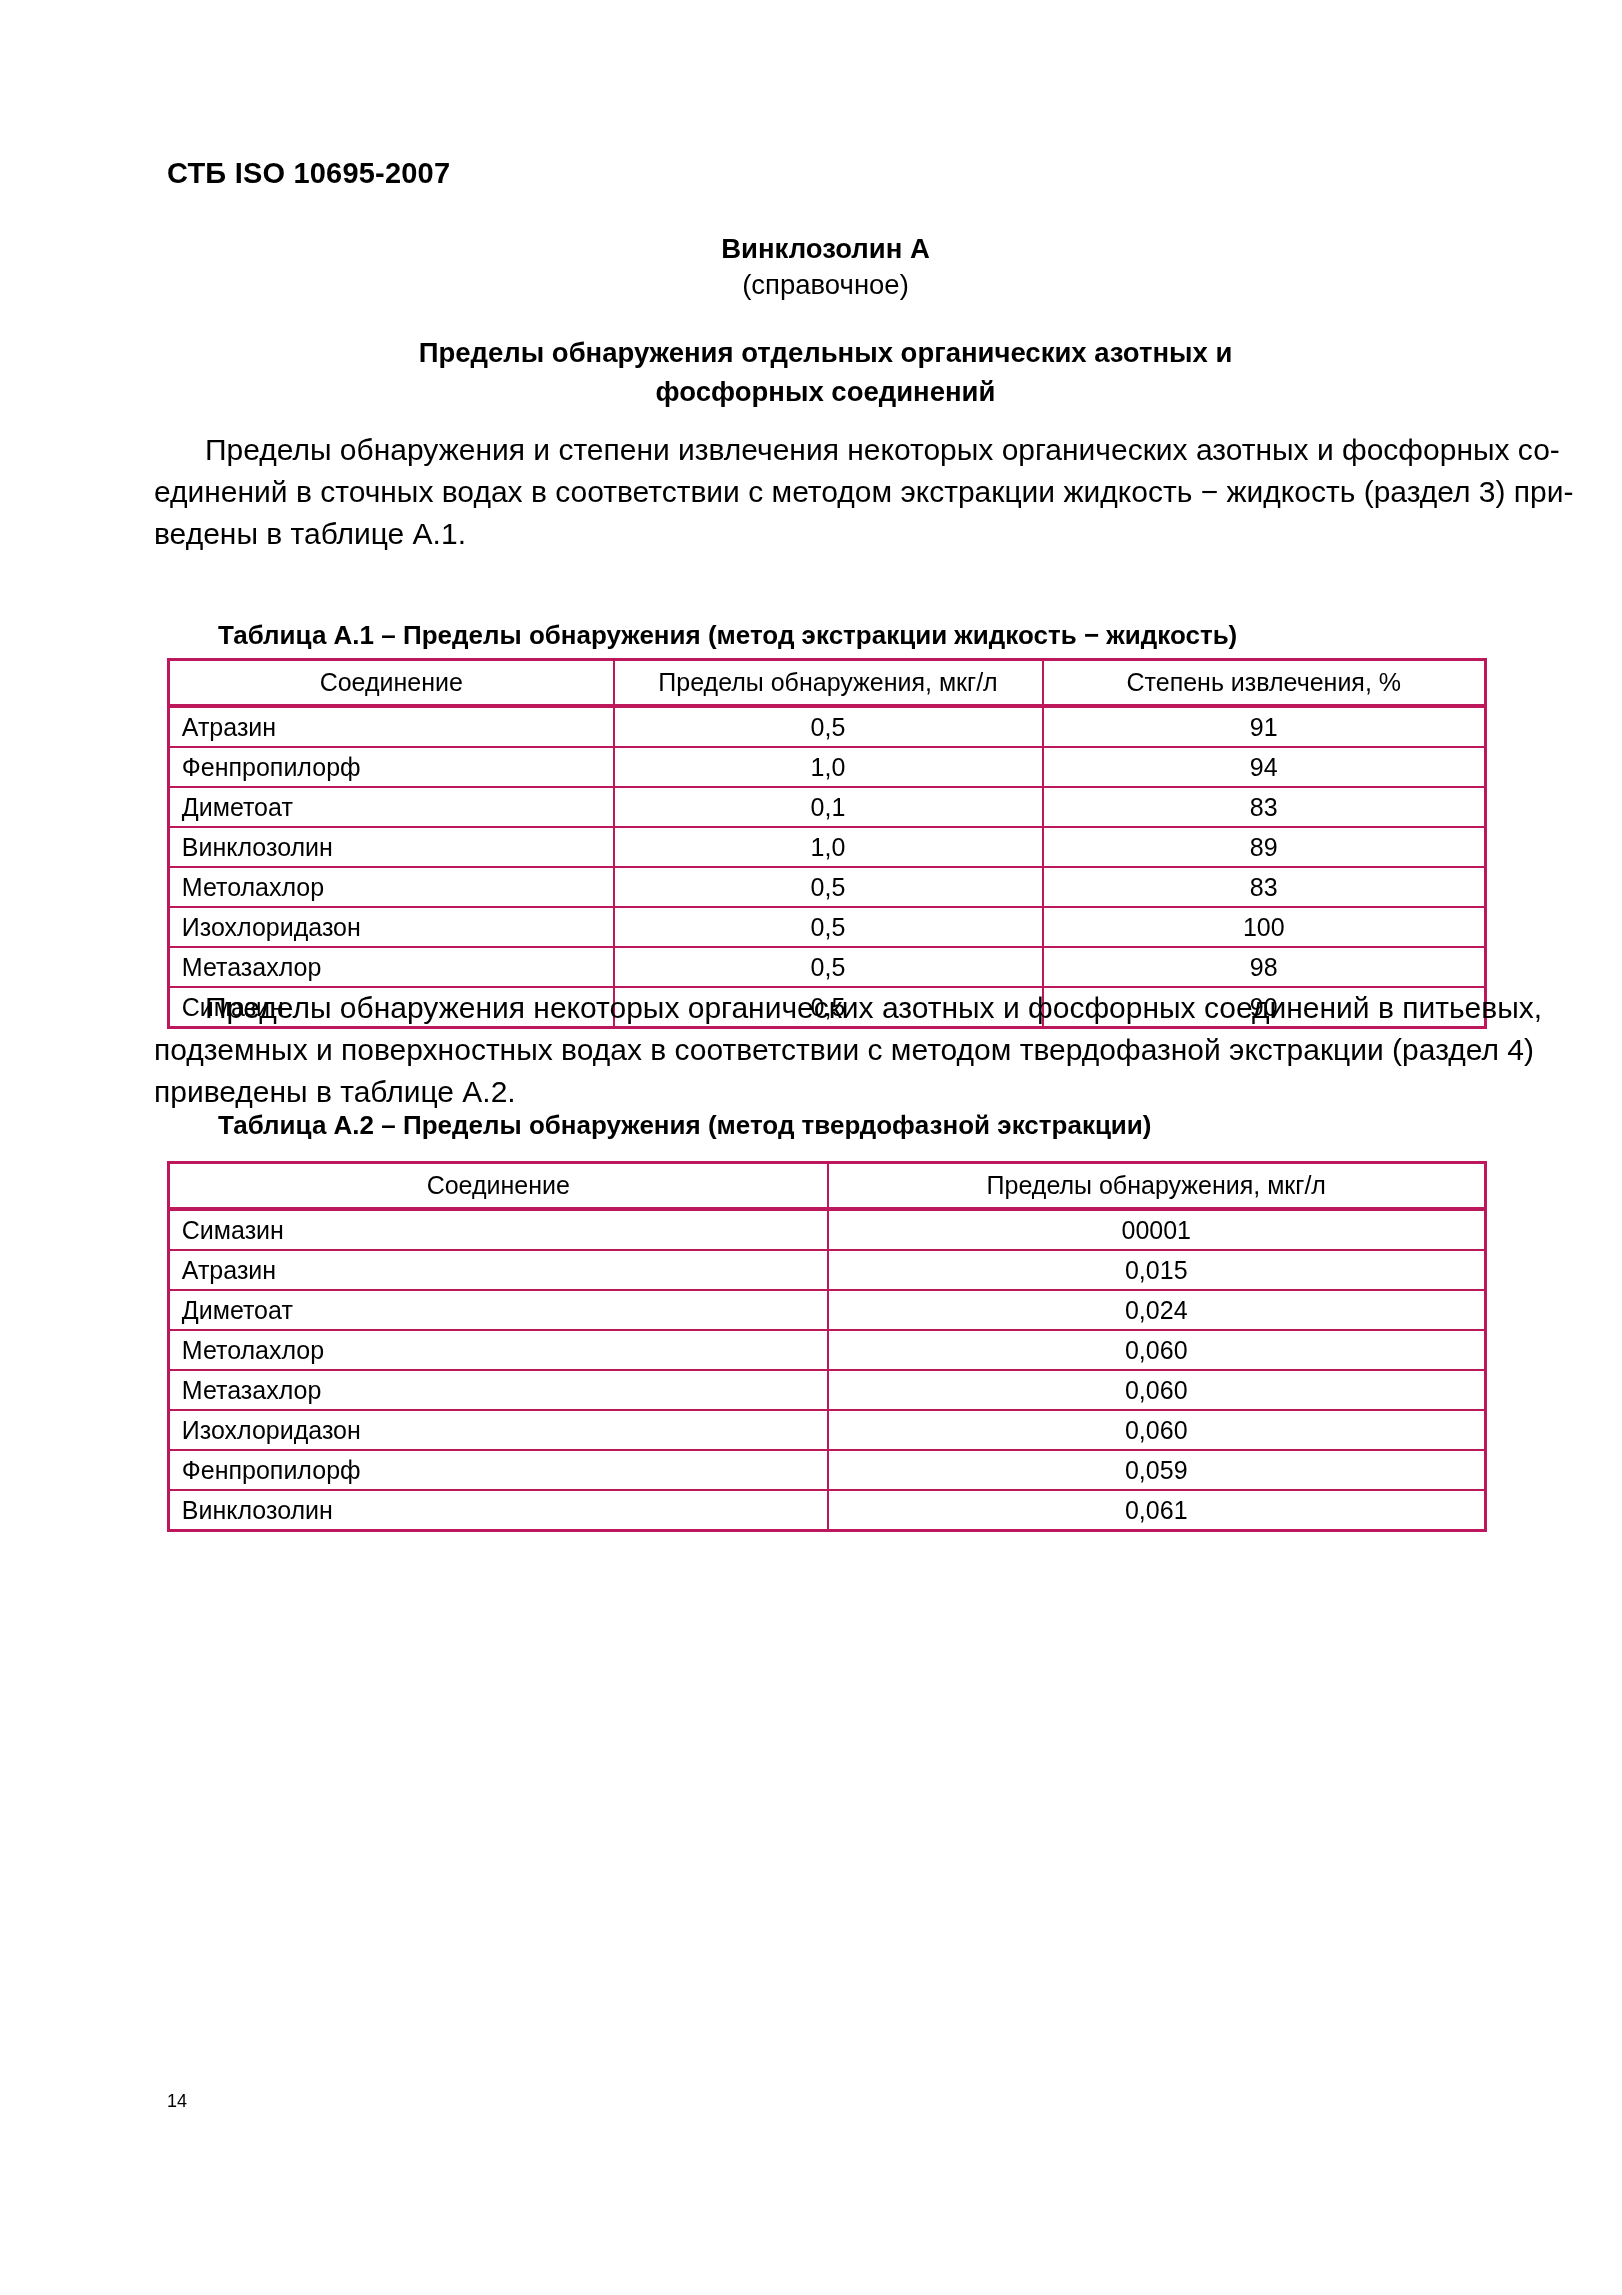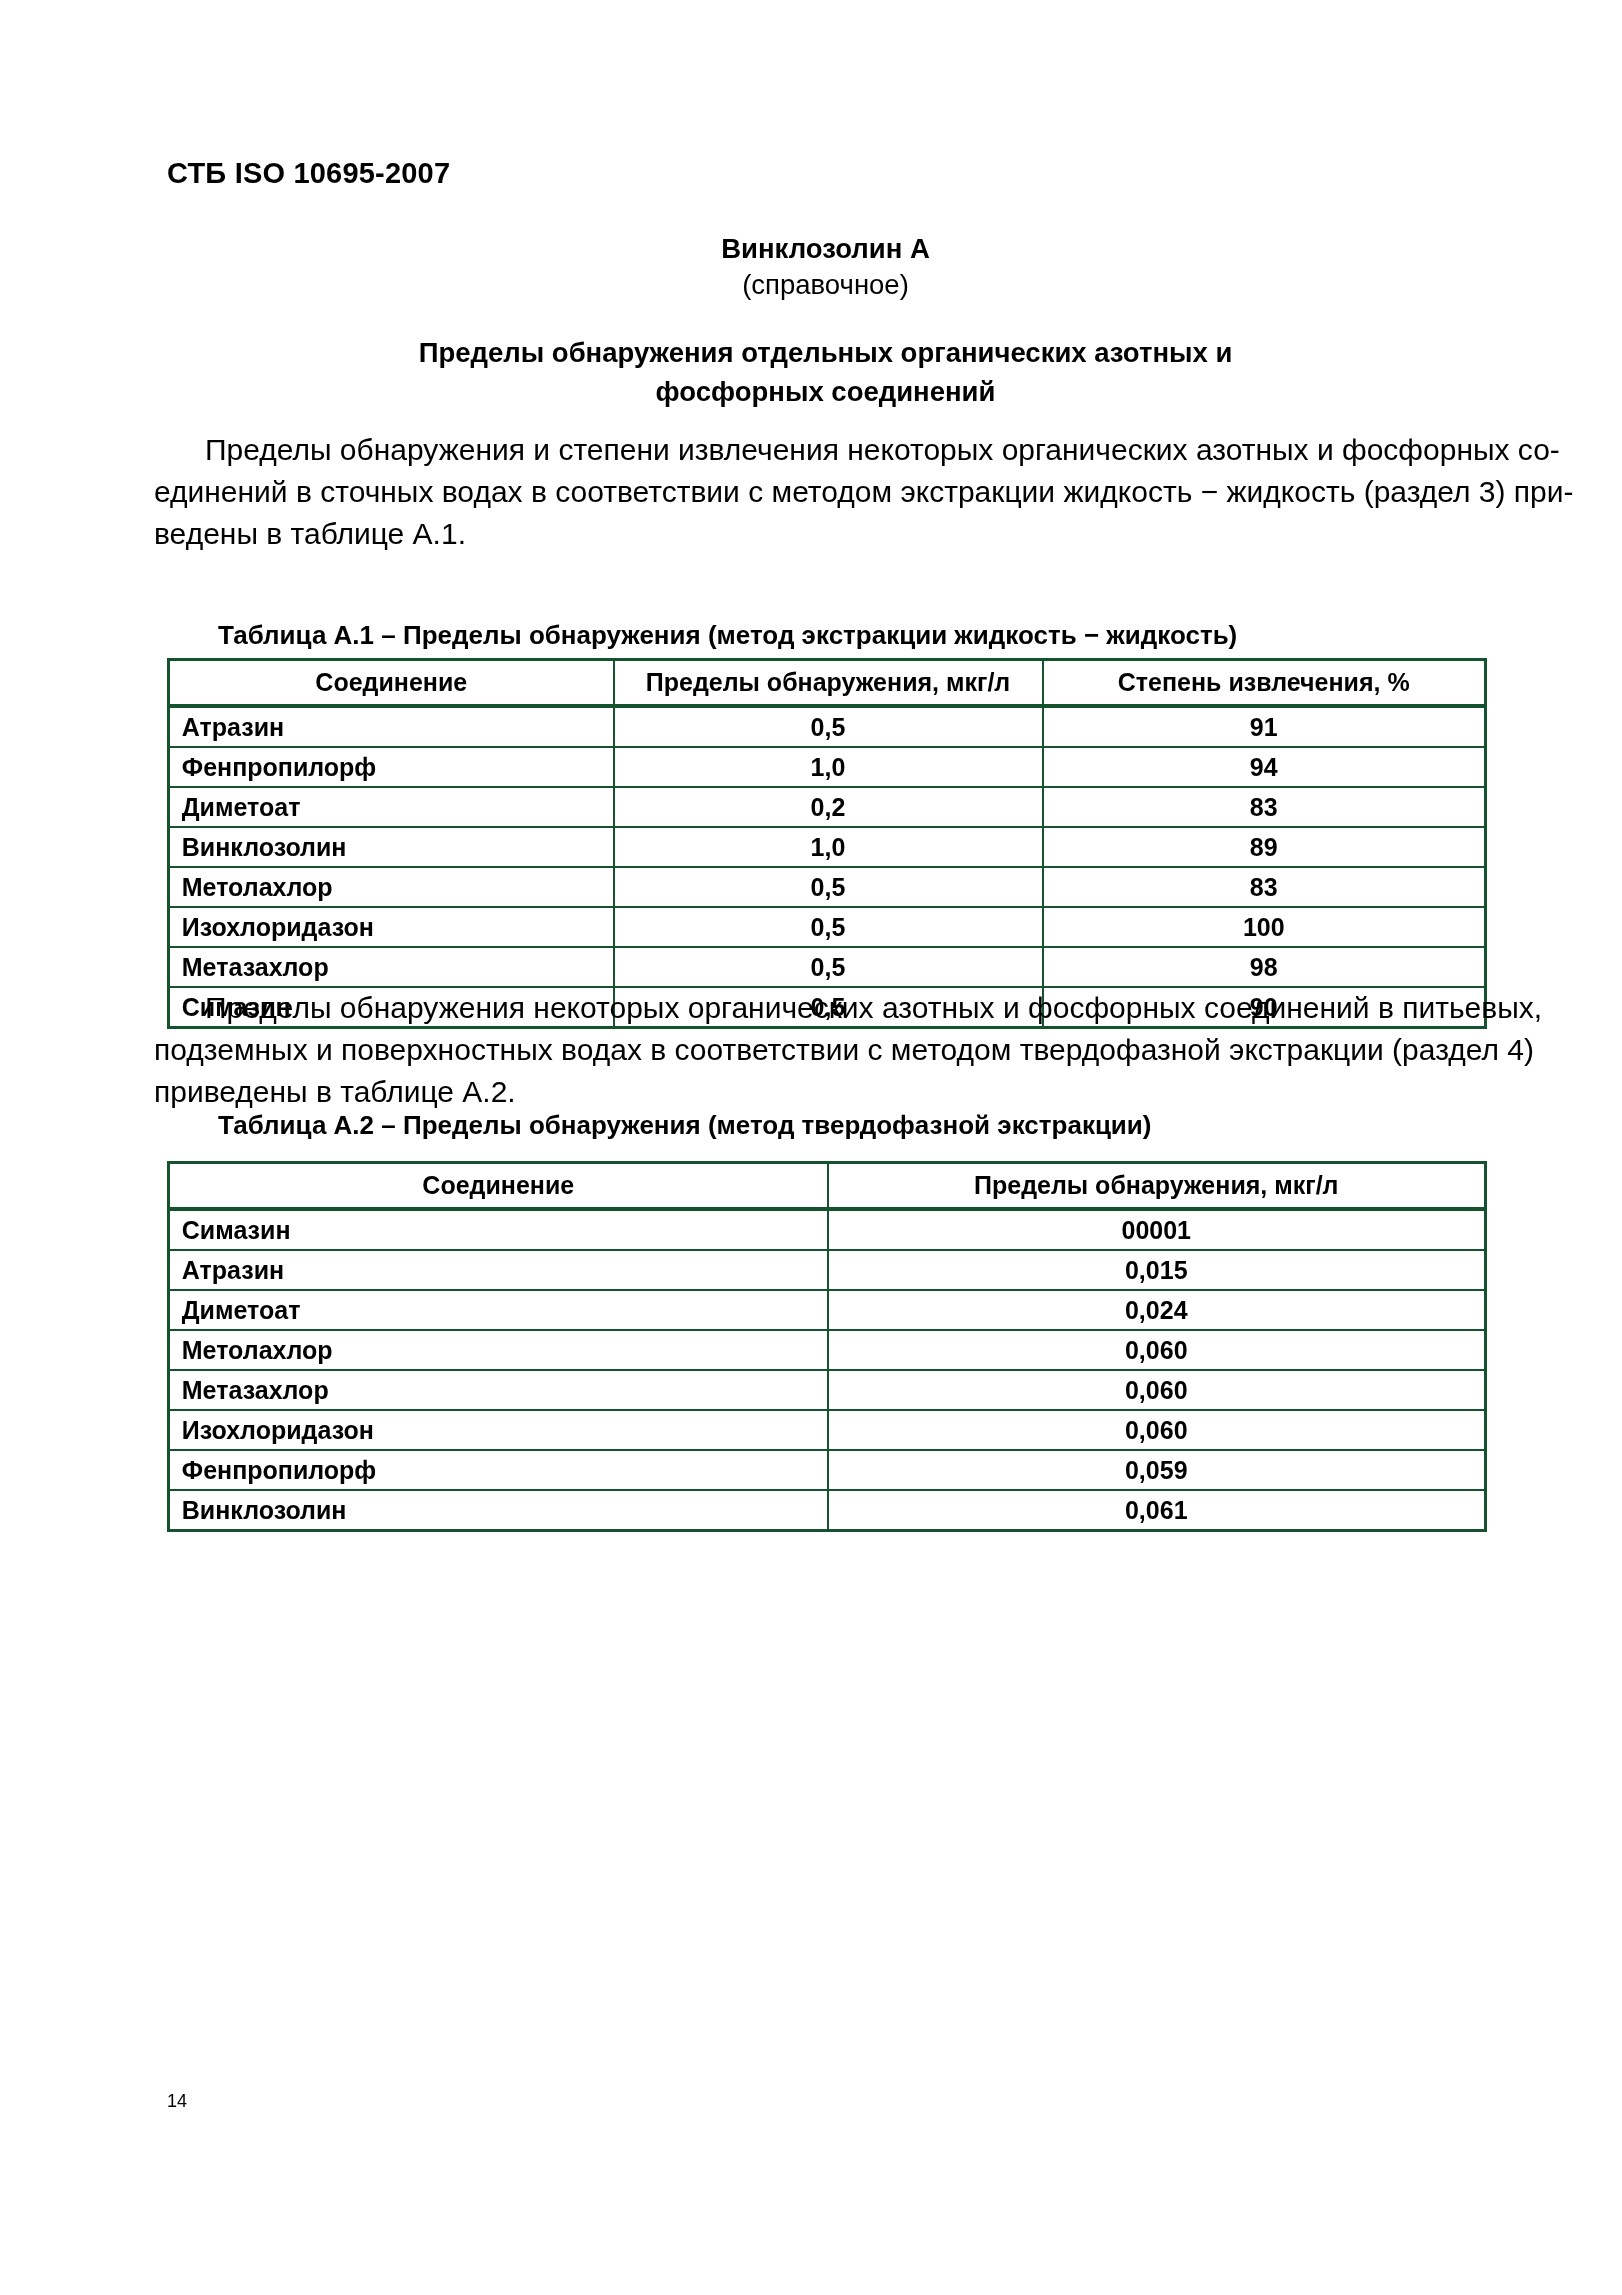--- a/index.html
+++ b/index.html
@@ -99,23 +99,23 @@
     width: 1317px;
     border-collapse: collapse;
     table-layout: fixed;
     font-size: 25px;
   }
   #table-a1 { top: 658px; }
   #table-a2 { top: 1161px; }
 
   .data-table th,
   .data-table td {
-    border: 2px solid #14532d;
+    border: 2px solid #be185d;
     padding: 0;
-    font-weight: bold;
+    font-weight: normal;
     vertical-align: middle;
   }
   .data-table thead th {
     height: 43px;
     text-align: center;
     border-bottom-width: 4.6px;
   }
   .data-table tbody td {
     height: 38px;
   }
@@ -201,21 +201,21 @@
         <td class="cell-num">0,5</td>
         <td class="cell-num">91</td>
       </tr>
       <tr>
         <td class="cell-name">Фенпропилорф</td>
         <td class="cell-num">1,0</td>
         <td class="cell-num">94</td>
       </tr>
       <tr>
         <td class="cell-name">Диметоат</td>
-        <td class="cell-num">0,2</td>
+        <td class="cell-num">0,1</td>
         <td class="cell-num">83</td>
       </tr>
       <tr>
         <td class="cell-name">Винклозолин</td>
         <td class="cell-num">1,0</td>
         <td class="cell-num">89</td>
       </tr>
       <tr>
         <td class="cell-name">Метолахлор</td>
         <td class="cell-num">0,5</td>

